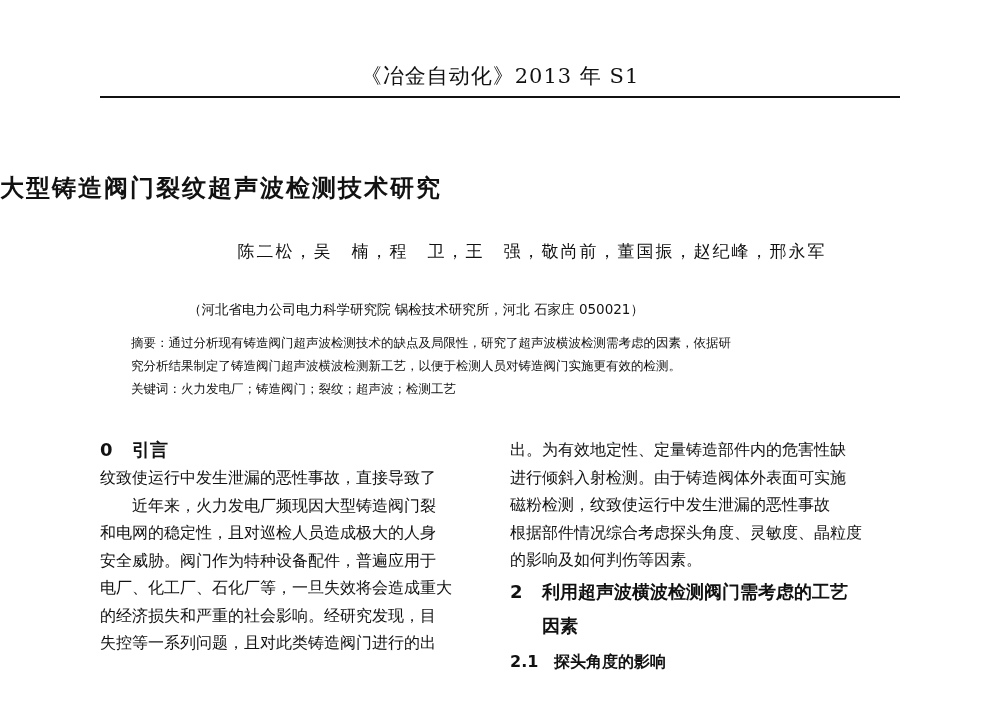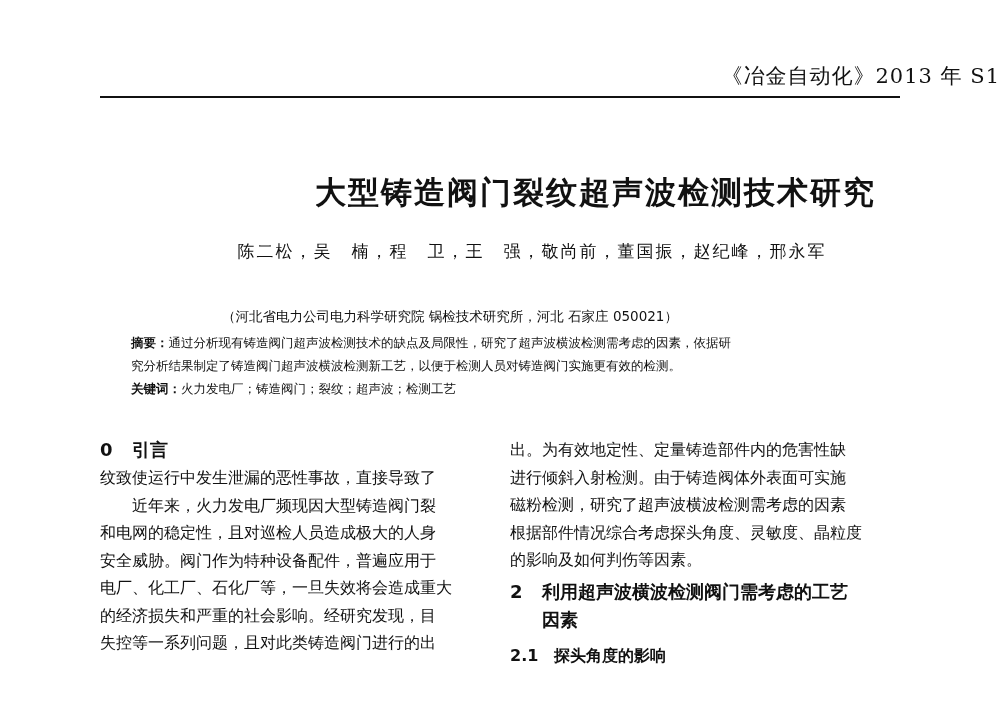--- a/index.html
+++ b/index.html
@@ -4,46 +4,46 @@
 <style>
   html, body { margin: 0; padding: 0; }
   body {
     width: 1000px; height: 706px; overflow: hidden;
     background: #ffffff; color: #111111;
     font-family: "DejaVu Serif", "Liberation Serif", serif;
     position: relative;
   }
   .journal-header {
     position: absolute; left: 0; width: 1000px; top: 62px;
-    text-align: right; font-size: 21px; letter-spacing: 1px;
+    text-align: center; font-size: 21px; letter-spacing: 1px;
     font-family: "DejaVu Serif", serif;
   }
   .header-rule {
     position: absolute; left: 100px; width: 800px; top: 96px;
     height: 2px; background: #111;
   }
   .title {
     position: absolute; left: 0; width: 876px; top: 172px;
-    text-align: right; font-size: 31px; font-weight: bold;
+    text-align: left; font-size: 24px; font-weight: bold;
     letter-spacing: 2px; font-family: "DejaVu Sans", sans-serif;
   }
   .authors {
     position: absolute; left: 0; width: 1000px; top: 240px;
     text-align: center; font-size: 17px; letter-spacing: 2px;
     white-space: pre; font-family: "DejaVu Serif", serif; margin-left: 32px;
   }
   .affiliation {
-    position: absolute; left: 0; width: 832px; top: 308px;
-    text-align: center; font-size: 13.5px; font-family: "DejaVu Sans", sans-serif; margin-left: 34px;
+    position: absolute; left: 0; width: 832px; top: 301px;
+    text-align: center; font-size: 13.5px; font-family: "DejaVu Sans", sans-serif;
   }
   .abstract-block {
     position: absolute; left: 131px; width: 740px; top: 331px;
     font-size: 12.5px; line-height: 23px; font-family: "DejaVu Sans", sans-serif;
   }
-  .abstract-block .label { font-weight: bold; }
+  .abstract-block .label { font-weight: normal; }
   .col {
     position: absolute; top: 436px; width: 390px;
     font-size: 16px; line-height: 27.5px; font-family: "DejaVu Sans", sans-serif;
   }
   .col-left { left: 100px; }
   .col-right { left: 510px; }
   .section-heading {
     font-weight: bold; font-size: 18px; display: flex; line-height: 28px;
   }
   .section-heading .num { width: 32px; flex: none; }
@@ -85,28 +85,28 @@
     <span class="line">电厂、化工厂、石化厂等，一旦失效将会造成重大</span>
     <span class="line">的经济损失和严重的社会影响。经研究发现，目</span>
     <span class="line">失控等一系列问题，且对此类铸造阀门进行的出</span>
   </div>
 </div>
 
 <div class="col col-right">
   <div class="para">
     <span class="line">出。为有效地定性、定量铸造部件内的危害性缺</span>
     <span class="line">进行倾斜入射检测。由于铸造阀体外表面可实施</span>
-    <span class="line">磁粉检测，研究了超声波横波检测需考虑的因素</span>
+    <span class="line">磁粉检测，纹致使运行中发生泄漏的恶性事故</span>
     <span class="line">根据部件情况综合考虑探头角度、灵敏度、晶粒度</span>
     <span class="line">的影响及如何判伤等因素。</span>
   </div>
   <div class="section-heading" style="margin-top:4px">
     <span class="num">2</span>
     <span>
       <span style="display:block">利用超声波横波检测阀门需考虑的工艺</span>
-      <span style="display:block;">因素</span>
+      <span style="display:block;margin-top:6px">因素</span>
     </span>
   </div>
   <div class="subheading" style="margin-top:8px">
     <span class="num">2.1</span>
     <span>探头角度的影响</span>
   </div>
 </div>
 
 </body></html>

